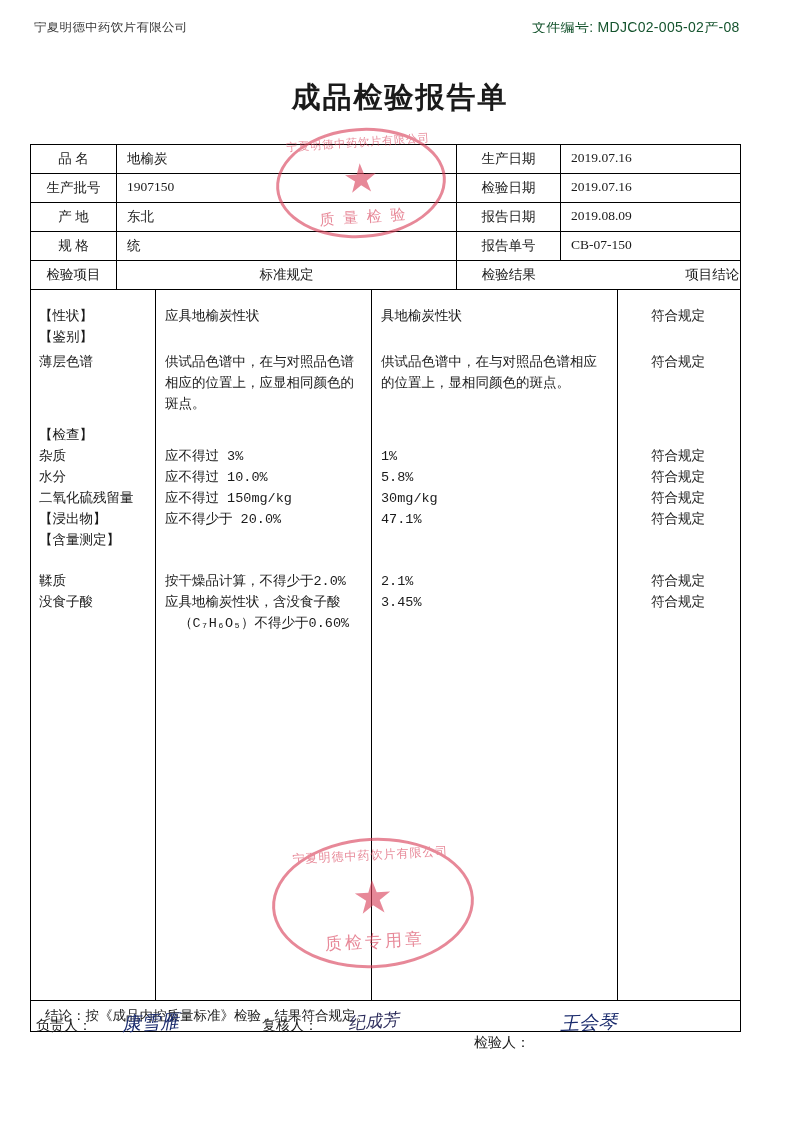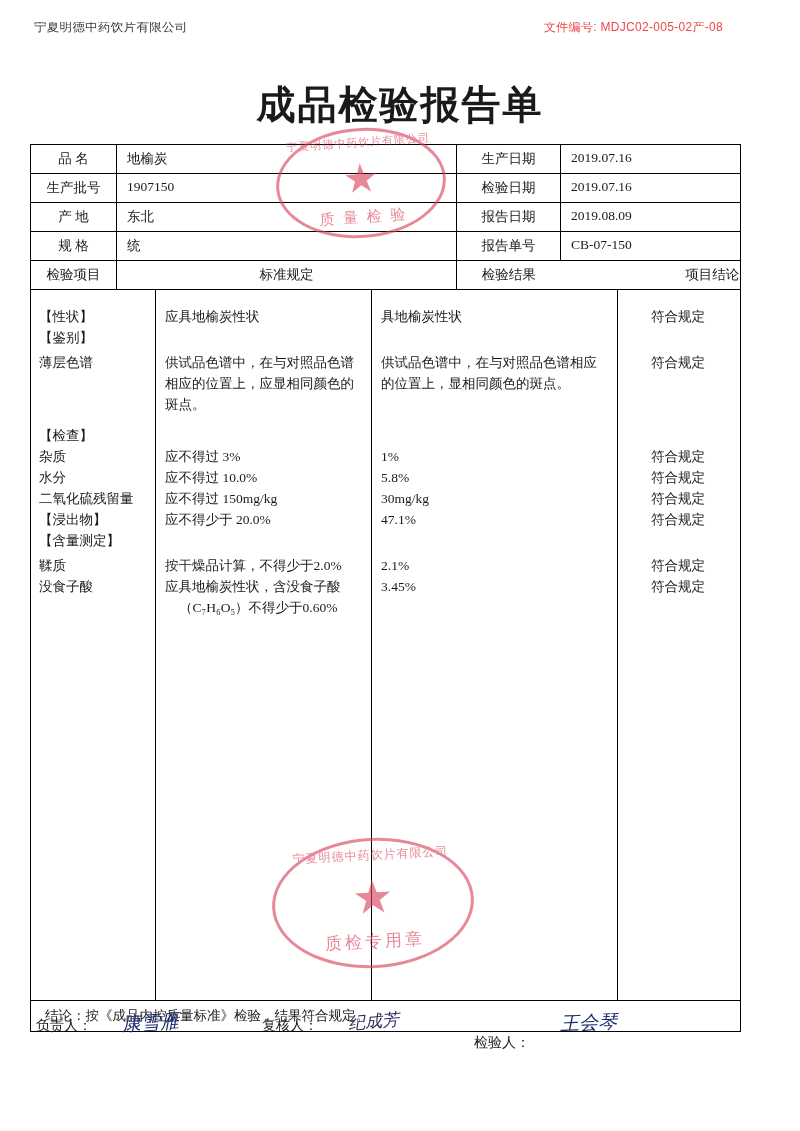--- a/index.html
+++ b/index.html
@@ -35,45 +35,45 @@
     position: absolute;
     left: 34px;
     top: -3px;
     font-size: 12.5px;
     color: #3a3a3a;
     white-space: nowrap;
     letter-spacing: .3px;
   }
   .top-strip .right {
     position: absolute;
-    left: 544px;
+    left: 532px;
     top: -3px;
-    font-size: 12px;
-    color: #ef4444;
+    font-size: 14px;
+    color: #14532d;
     white-space: nowrap;
     letter-spacing: .3px;
     font-family: "Liberation Sans", sans-serif;
   }
   .strip-mask {
     position: absolute;
     top: 33px;
     left: 0;
     width: 800px;
     height: 12px;
     background: #ffffff;
   }
 
   
   .doc-title {
     position: absolute;
     top: 78px;
     left: 0;
     width: 800px;
     text-align: center;
-    font-size: 39px;
+    font-size: 29px;
     font-weight: bold;
     letter-spacing: 2px;
     font-family: "DejaVu Serif", serif;
   }
 
   
   table.main {
     position: absolute;
     top: 144px;
     left: 30px;
@@ -110,20 +110,21 @@
   
   .body-cell {
     padding: 10px 0 0 0 !important;
     height: 700px;
   }
   .rowline {
     display: flex;
     align-items: flex-end;
     line-height: 21px;
     min-height: 21px;
+    font-family: Liberation Mono, monospace;
   }
   .c-item {
     width: 124px;
     flex: 0 0 124px;
     padding-left: 8px;
     box-sizing: border-box;
   }
   .c-std {
     width: 216px;
     flex: 0 0 216px;
@@ -380,21 +381,21 @@
             <div class="c-con">符合规定</div>
           </div>
 
           <div class="rowline">
             <div class="c-item">【含量测定】</div>
             <div class="c-std"></div>
             <div class="c-res"></div>
             <div class="c-con"></div>
           </div>
 
-          <div class="rowline" style="margin-top:4px">
+          <div class="rowline" style="margin-top:20px">
             <div class="c-item">鞣质</div>
             <div class="c-std">按干燥品计算，不得少于2.0%</div>
             <div class="c-res">2.1%</div>
             <div class="c-con">符合规定</div>
           </div>
 
           <div class="rowline">
             <div class="c-item">没食子酸</div>
             <div class="c-std">应具地榆炭性状，含没食子酸</div>
             <div class="c-res">3.45%</div>

